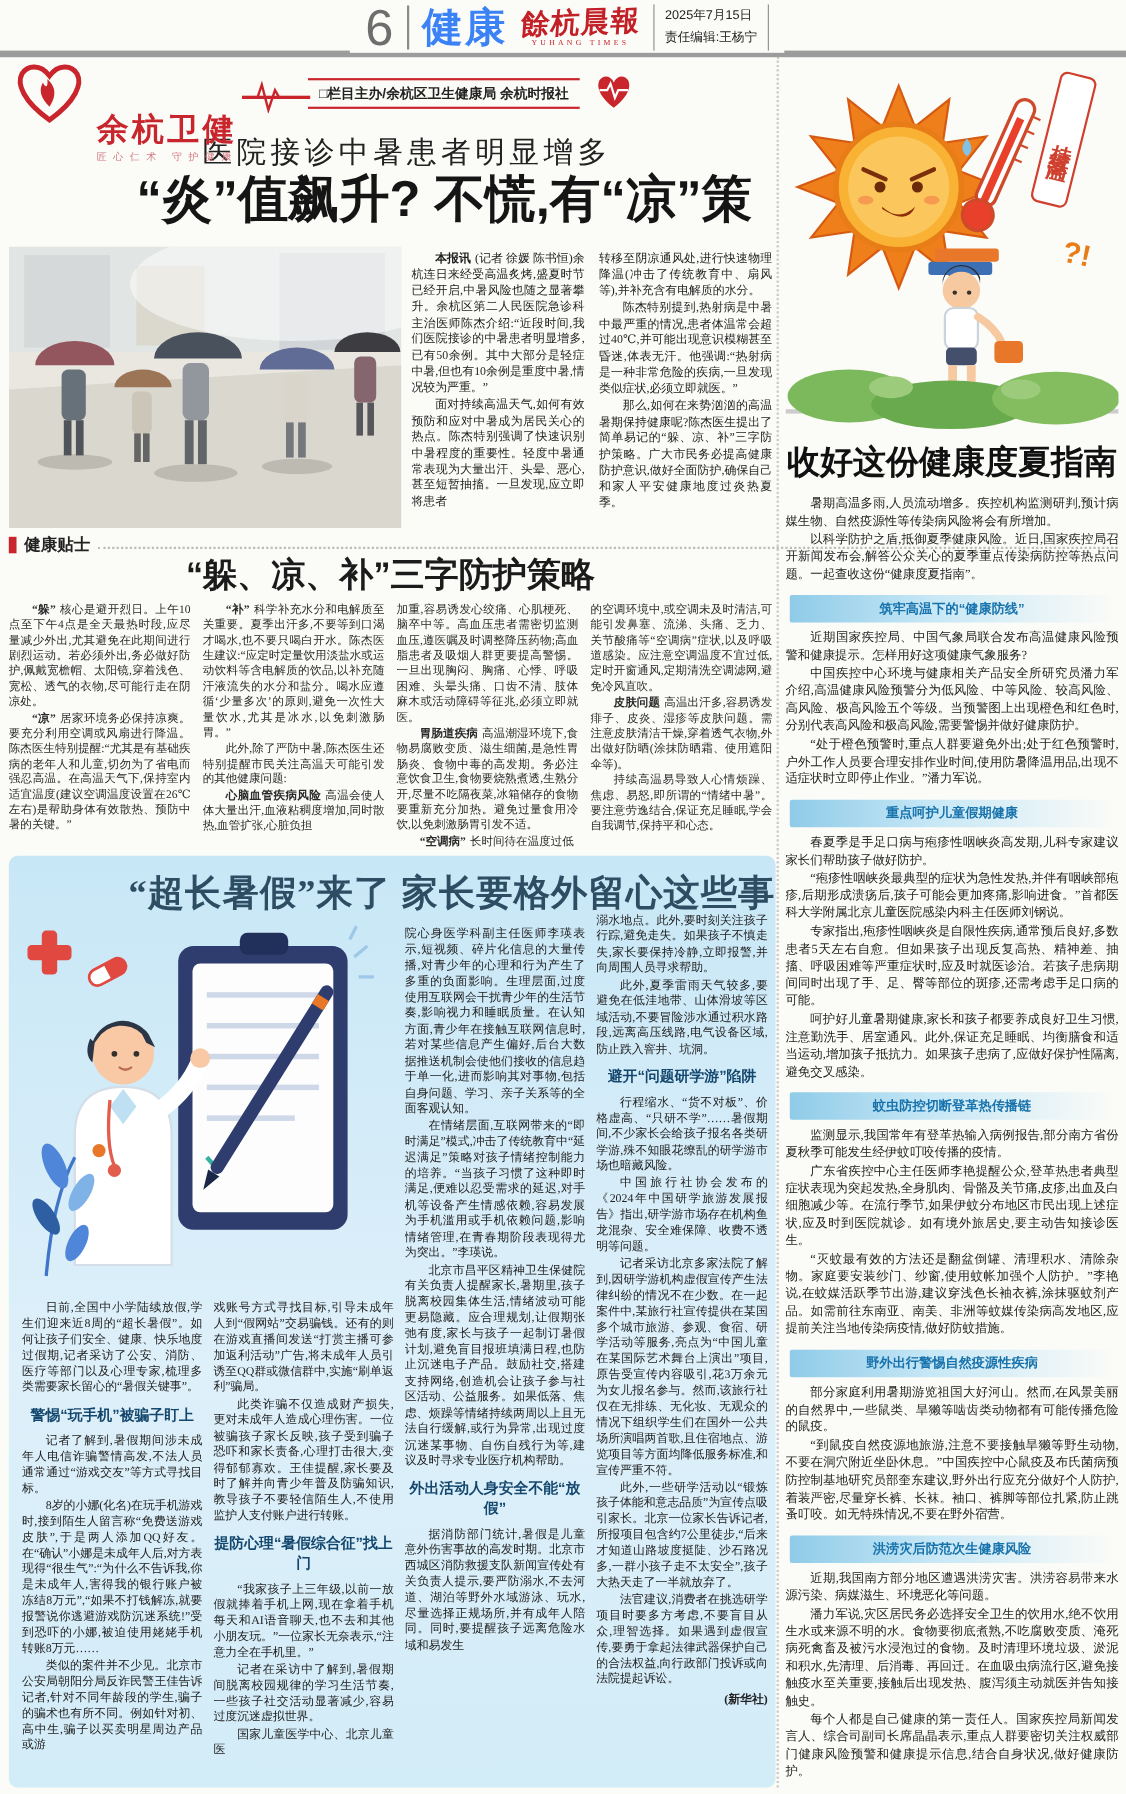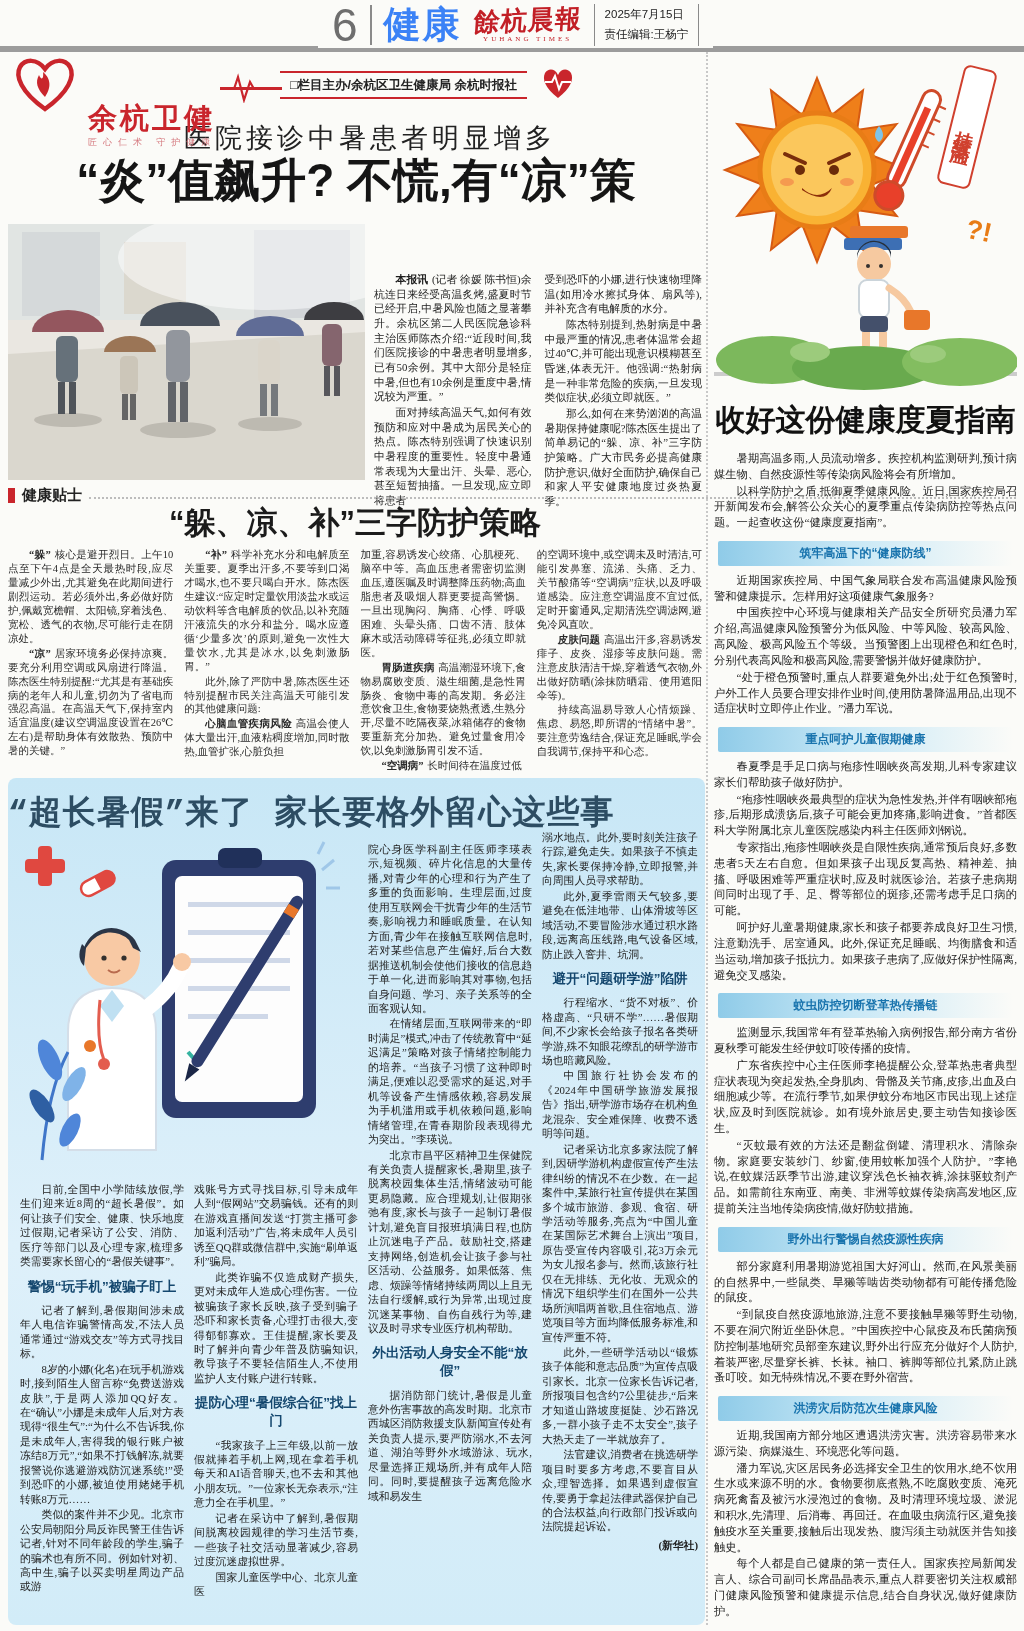--- a/index.html
+++ b/index.html
@@ -31,41 +31,41 @@
   .banner-line{position:absolute;left:208px;top:32px;width:62px;height:2.5px;background:#c9252c;}
   .banner .ekg{position:absolute;left:212px;top:18px;}
   .org-box{position:absolute;left:268px;top:16px;border-top:2.5px solid #c9252c;border-bottom:2.5px solid #c9252c;
            padding:4px 10px 3px;font-family:"Liberation Sans",sans-serif;font-size:12.5px;font-weight:bold;color:#222;white-space:nowrap;}
   .banner .heart-pulse{position:absolute;left:528px;top:12px;}
 
   
   .kicker{position:absolute;left:40px;top:120px;width:660px;text-align:center;font-size:27px;
           letter-spacing:4px;color:#222;font-weight:500;}
   .headline{position:absolute;left:0;top:150px;width:712px;text-align:center;
-            font-family:"Liberation Sans",sans-serif;font-weight:900;font-size:46px;color:#151515;}
+            font-family:"Liberation Sans",sans-serif;font-weight:900;font-size:46px;color:#151515;padding-left:48px;}
   .photo{position:absolute;left:8px;top:224px;width:357px;height:256px;overflow:hidden;}
-  .lead-cols{position:absolute;left:374px;top:228px;width:328px;height:254px;display:flex;gap:13px;overflow:hidden;margin-top:44px;}
+  .lead-cols{position:absolute;left:374px;top:228px;width:328px;height:254px;display:flex;gap:13px;overflow:hidden;}
   .lead-col{flex:1;font-size:10.8px;line-height:1.36;text-align:justify;}
   .lead-col p{margin-bottom:1px;}
 
   
   .tips-head{position:absolute;left:8px;top:486px;width:1008px;display:flex;align-items:center;gap:7px;}
   .bullet{width:7px;height:15px;background:#c9252c;}
   .tips-label{font-family:"Liberation Sans",sans-serif;font-weight:bold;font-size:15px;color:#222;}
   .dotline{flex:1;border-bottom:2px dotted #bcbcbc;height:1px;margin-top:3px;}
   .tips-title{position:absolute;left:8px;top:502px;width:694px;text-align:center;
               font-family:"Liberation Sans",sans-serif;font-weight:900;font-size:31px;color:#1b1b1b;}
   .tips-cols{position:absolute;left:8px;top:548px;width:694px;height:226px;display:flex;gap:11px;overflow:hidden;}
   .tips-col{flex:1;font-size:10.5px;line-height:1.33;text-align:justify;color:#2a2a2a;}
   .tips-col p{margin-bottom:1px;}
 
   
   .holiday{position:absolute;left:8px;top:778px;width:697px;height:847px;border-radius:8px;
            background:linear-gradient(180deg,#c8e7f6,#def0fa 55%,#d2ecf8);overflow:hidden;}
-  .holiday-title{margin-top:12px;text-align:left;font-family:Liberation Mono, monospace;
+  .holiday-title{margin-top:12px;text-align:right;font-family:Liberation Serif, serif;
                  font-weight:900;font-size:33px;color:#2d4d63;letter-spacing:1px;}
   .doctor{position:absolute;left:4px;top:62px;width:334px;height:334px;}
   .h-col{position:absolute;font-size:10.8px;line-height:1.34;text-align:justify;overflow:hidden;color:#222;}
   #hc1{left:12px;top:404px;width:164px;height:430px;}
   #hc2{left:186px;top:404px;width:164px;height:430px;}
   #hc3{left:360px;top:64px;width:164px;height:772px;}
   #hc4{left:534px;top:52px;width:156px;height:772px;}
   .h-col p{margin-bottom:1px;}
   .h-col .sub{font-family:"Liberation Sans",sans-serif;font-weight:bold;font-size:13.5px;color:#14476e;
               text-align:center;text-indent:0;margin:9px 0 7px;}
@@ -173,21 +173,21 @@
       <rect width="357" height="256" fill="#fff" opacity="0.07"></rect>
     </svg>
   </div>
 
   <div class="lead-cols">
     <div class="lead-col">
         <p><b>本报讯</b>(记者 徐媛 陈书恒)余杭连日来经受高温炙烤,盛夏时节已经开启,中暑风险也随之显著攀升。余杭区第二人民医院急诊科主治医师陈杰介绍:“近段时间,我们医院接诊的中暑患者明显增多,已有50余例。其中大部分是轻症中暑,但也有10余例是重度中暑,情况较为严重。”</p>
         <p>面对持续高温天气,如何有效预防和应对中暑成为居民关心的热点。陈杰特别强调了快速识别中暑程度的重要性。轻度中暑通常表现为大量出汗、头晕、恶心,甚至短暂抽搐。一旦发现,应立即将患者</p>
       </div>
     <div class="lead-col">
-        <p class="noind">受到恐吓的小娜,进行快速物理降温(如用冷水擦拭身体、扇风等),并补充含有电解质的水分。</p>
+        <p class="noind">转移至阴凉通风处,进行快速物理降温(冲击了传统教育中、扇风等),并补充含有电解质的水分。</p>
         <p>陈杰特别提到,热射病是中暑中最严重的情况,患者体温常会超过40℃,并可能出现意识模糊甚至昏迷,体表无汗。他强调:“热射病是一种非常危险的疾病,一旦发现类似症状,必须立即就医。”</p>
         <p>那么,如何在来势汹汹的高温暑期保持健康呢?陈杰医生提出了简单易记的“躲、凉、补”三字防护策略。广大市民务必提高健康防护意识,做好全面防护,确保自己和家人平安健康地度过炎热夏季。</p>
       </div>
   </div>
 
   <div class="tips-head">
     <div class="bullet"></div>
     <div class="tips-label">健康贴士</div>
     <div class="dotline"></div>
   </div>

